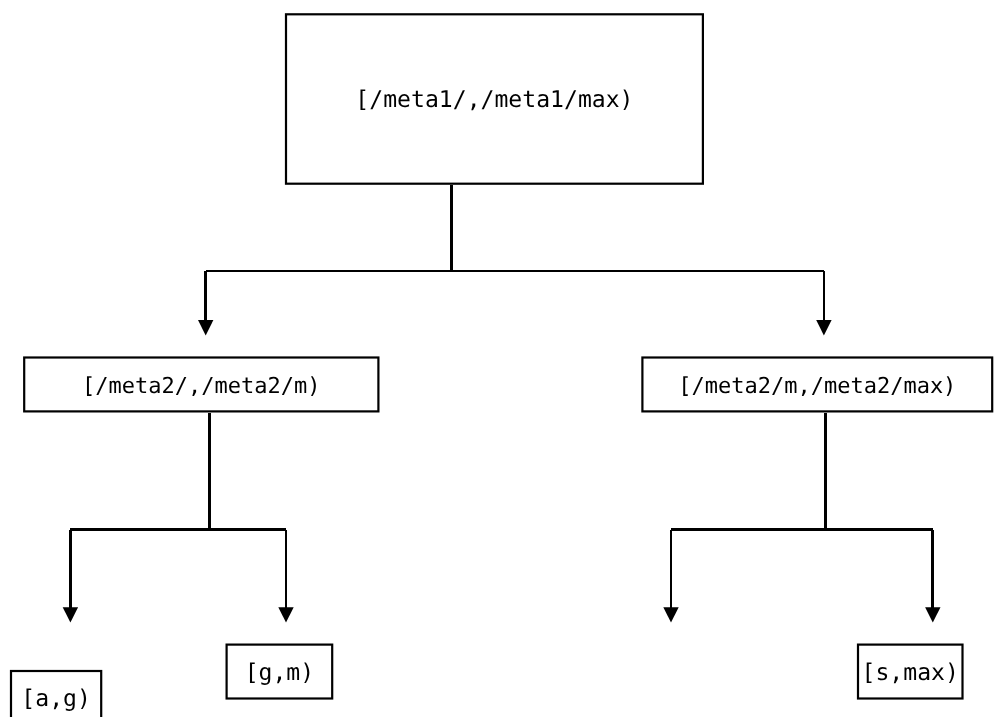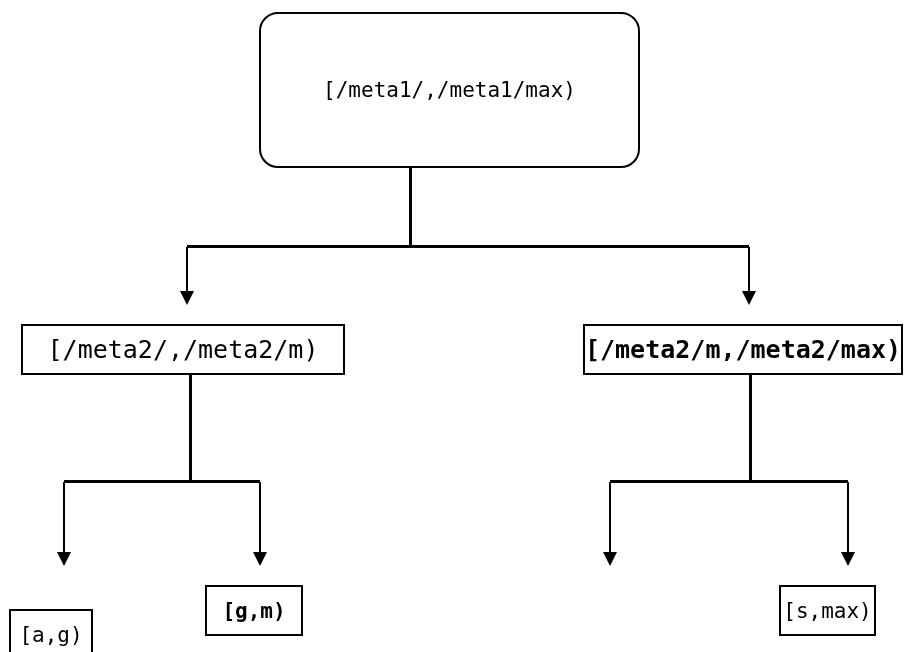--- a/index.html
+++ b/index.html
@@ -40,53 +40,50 @@
     font-family: "DejaVu Sans Mono", monospace;
     color: #000000;
     white-space: pre;
   }
   
   #node-root {
     left: 259px;
     top: 12px;
     width: 381px;
     height: 156px;
-    border-radius: 19px;
   }
   #node-root .node-label { font-size: 21px; }
   
   #node-left-mid {
     left: 21px;
     top: 324px;
     width: 324px;
     height: 51px;
   }
   #node-right-mid {
     left: 583px;
     top: 324px;
     width: 320px;
     height: 51px;
-    font-weight: bold;
   }
   #node-left-mid .node-label,
-  #node-right-mid .node-label { font-size: 25px; }
+  #node-right-mid .node-label { font-size: 20px; }
   
   #node-leaf-ag {
     left: 9px;
     top: 585px;
     width: 84px;
     height: 51px;
     margin-top: 24px;
   }
   #node-leaf-gm {
     left: 205px;
     top: 585px;
     width: 98px;
     height: 51px;
-    font-weight: bold;
   }
   #node-leaf-ms {
     left: 554px;
     top: 585px;
     width: 98px;
     height: 51px;
   }
   #node-leaf-smax {
     left: 779px;
     top: 585px;

